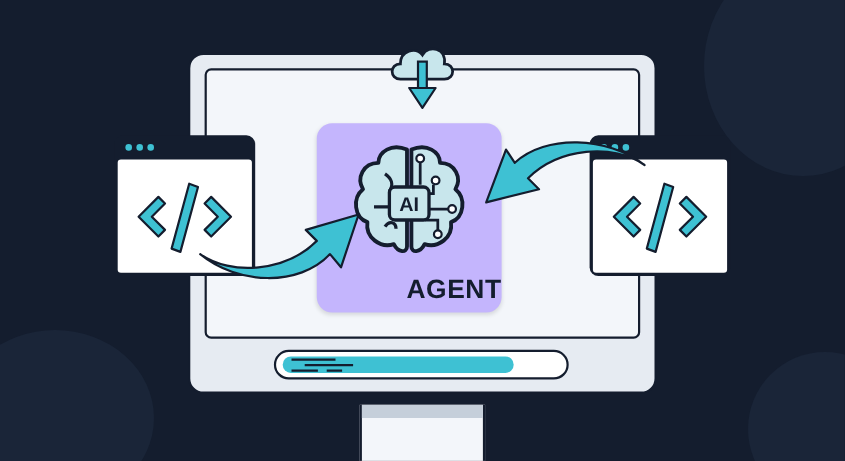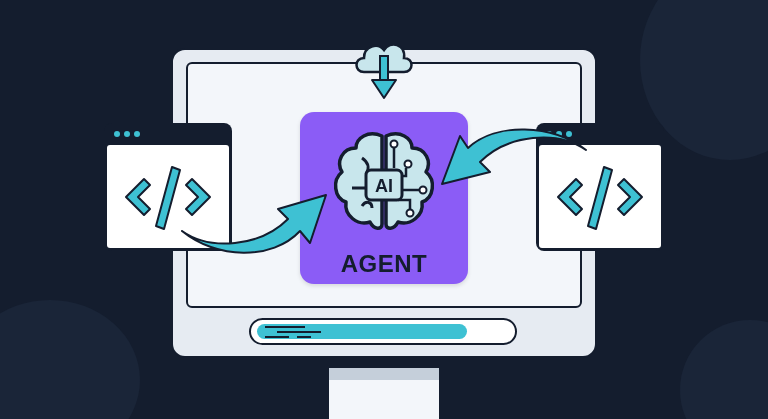--- a/index.html
+++ b/index.html
@@ -2,22 +2,22 @@
 <html><head>
 <meta charset="utf-8">
 <style>
   html,body{margin:0;padding:0;}
   body{width:768px;height:419px;overflow:hidden;background:#141d2e;position:relative;font-family:"Liberation Sans",sans-serif;}
   .blob{position:absolute;background:#1a2538;border-radius:50%;}
   .monitor{position:absolute;left:171px;top:48px;width:426px;height:310px;background:#e6ebf2;border:2px solid #141d2e;border-radius:14px;box-sizing:border-box;}
   .screen{position:absolute;left:186px;top:62px;width:396px;height:246px;background:#f3f6fa;border:2px solid #141d2e;border-radius:6px;box-sizing:border-box;}
   .stand{position:absolute;left:327px;top:368px;width:114px;height:51px;background:#f3f6fa;border-left:2px solid #141d2e;border-right:2px solid #141d2e;box-sizing:border-box;}
   .stand-top{position:absolute;left:0;top:0;width:100%;height:12px;background:#c5cfda;}
-  .agent-card{position:absolute;left:300px;top:112px;width:168px;height:172px;background:#8b5cf6;border-radius:14px;box-shadow:0 2px 4px rgba(0,0,0,0.12);text-decoration:underline;}
-  .agent-label{position:absolute;left:0;width:100%;top:138px;text-align:center;font-weight:bold;font-size:24px;color:#141d2e;letter-spacing:0.5px;}
+  .agent-card{position:absolute;left:288px;top:112px;width:168px;height:172px;background:#c4b5fd;border-radius:14px;box-shadow:0 2px 4px rgba(0,0,0,0.12);text-decoration:underline;}
+  .agent-label{position:absolute;left:0;width:100%;top:138px;text-align:right;font-weight:bold;font-size:24px;color:#141d2e;letter-spacing:0.5px;}
   .codewin{position:absolute;width:128px;height:128px;background:#141d2e;border-radius:8px;}
   .codewin .body{position:absolute;left:3px;right:3px;top:22px;bottom:3px;background:#fff;border-radius:3px;}
   .dots{position:absolute;left:10px;top:8px;display:flex;gap:4px;}
   .dot{width:6px;height:6px;border-radius:50%;background:#3ec1d3;}
   .progress{position:absolute;left:249px;top:318px;width:268px;height:27px;background:#fff;border:2px solid #141d2e;border-radius:14px;box-sizing:border-box;}
   .progress-fill{position:absolute;left:6px;top:4px;height:15px;border-radius:8px;background:#3ec1d3;}
 </style>
 </head>
 <body>
 

